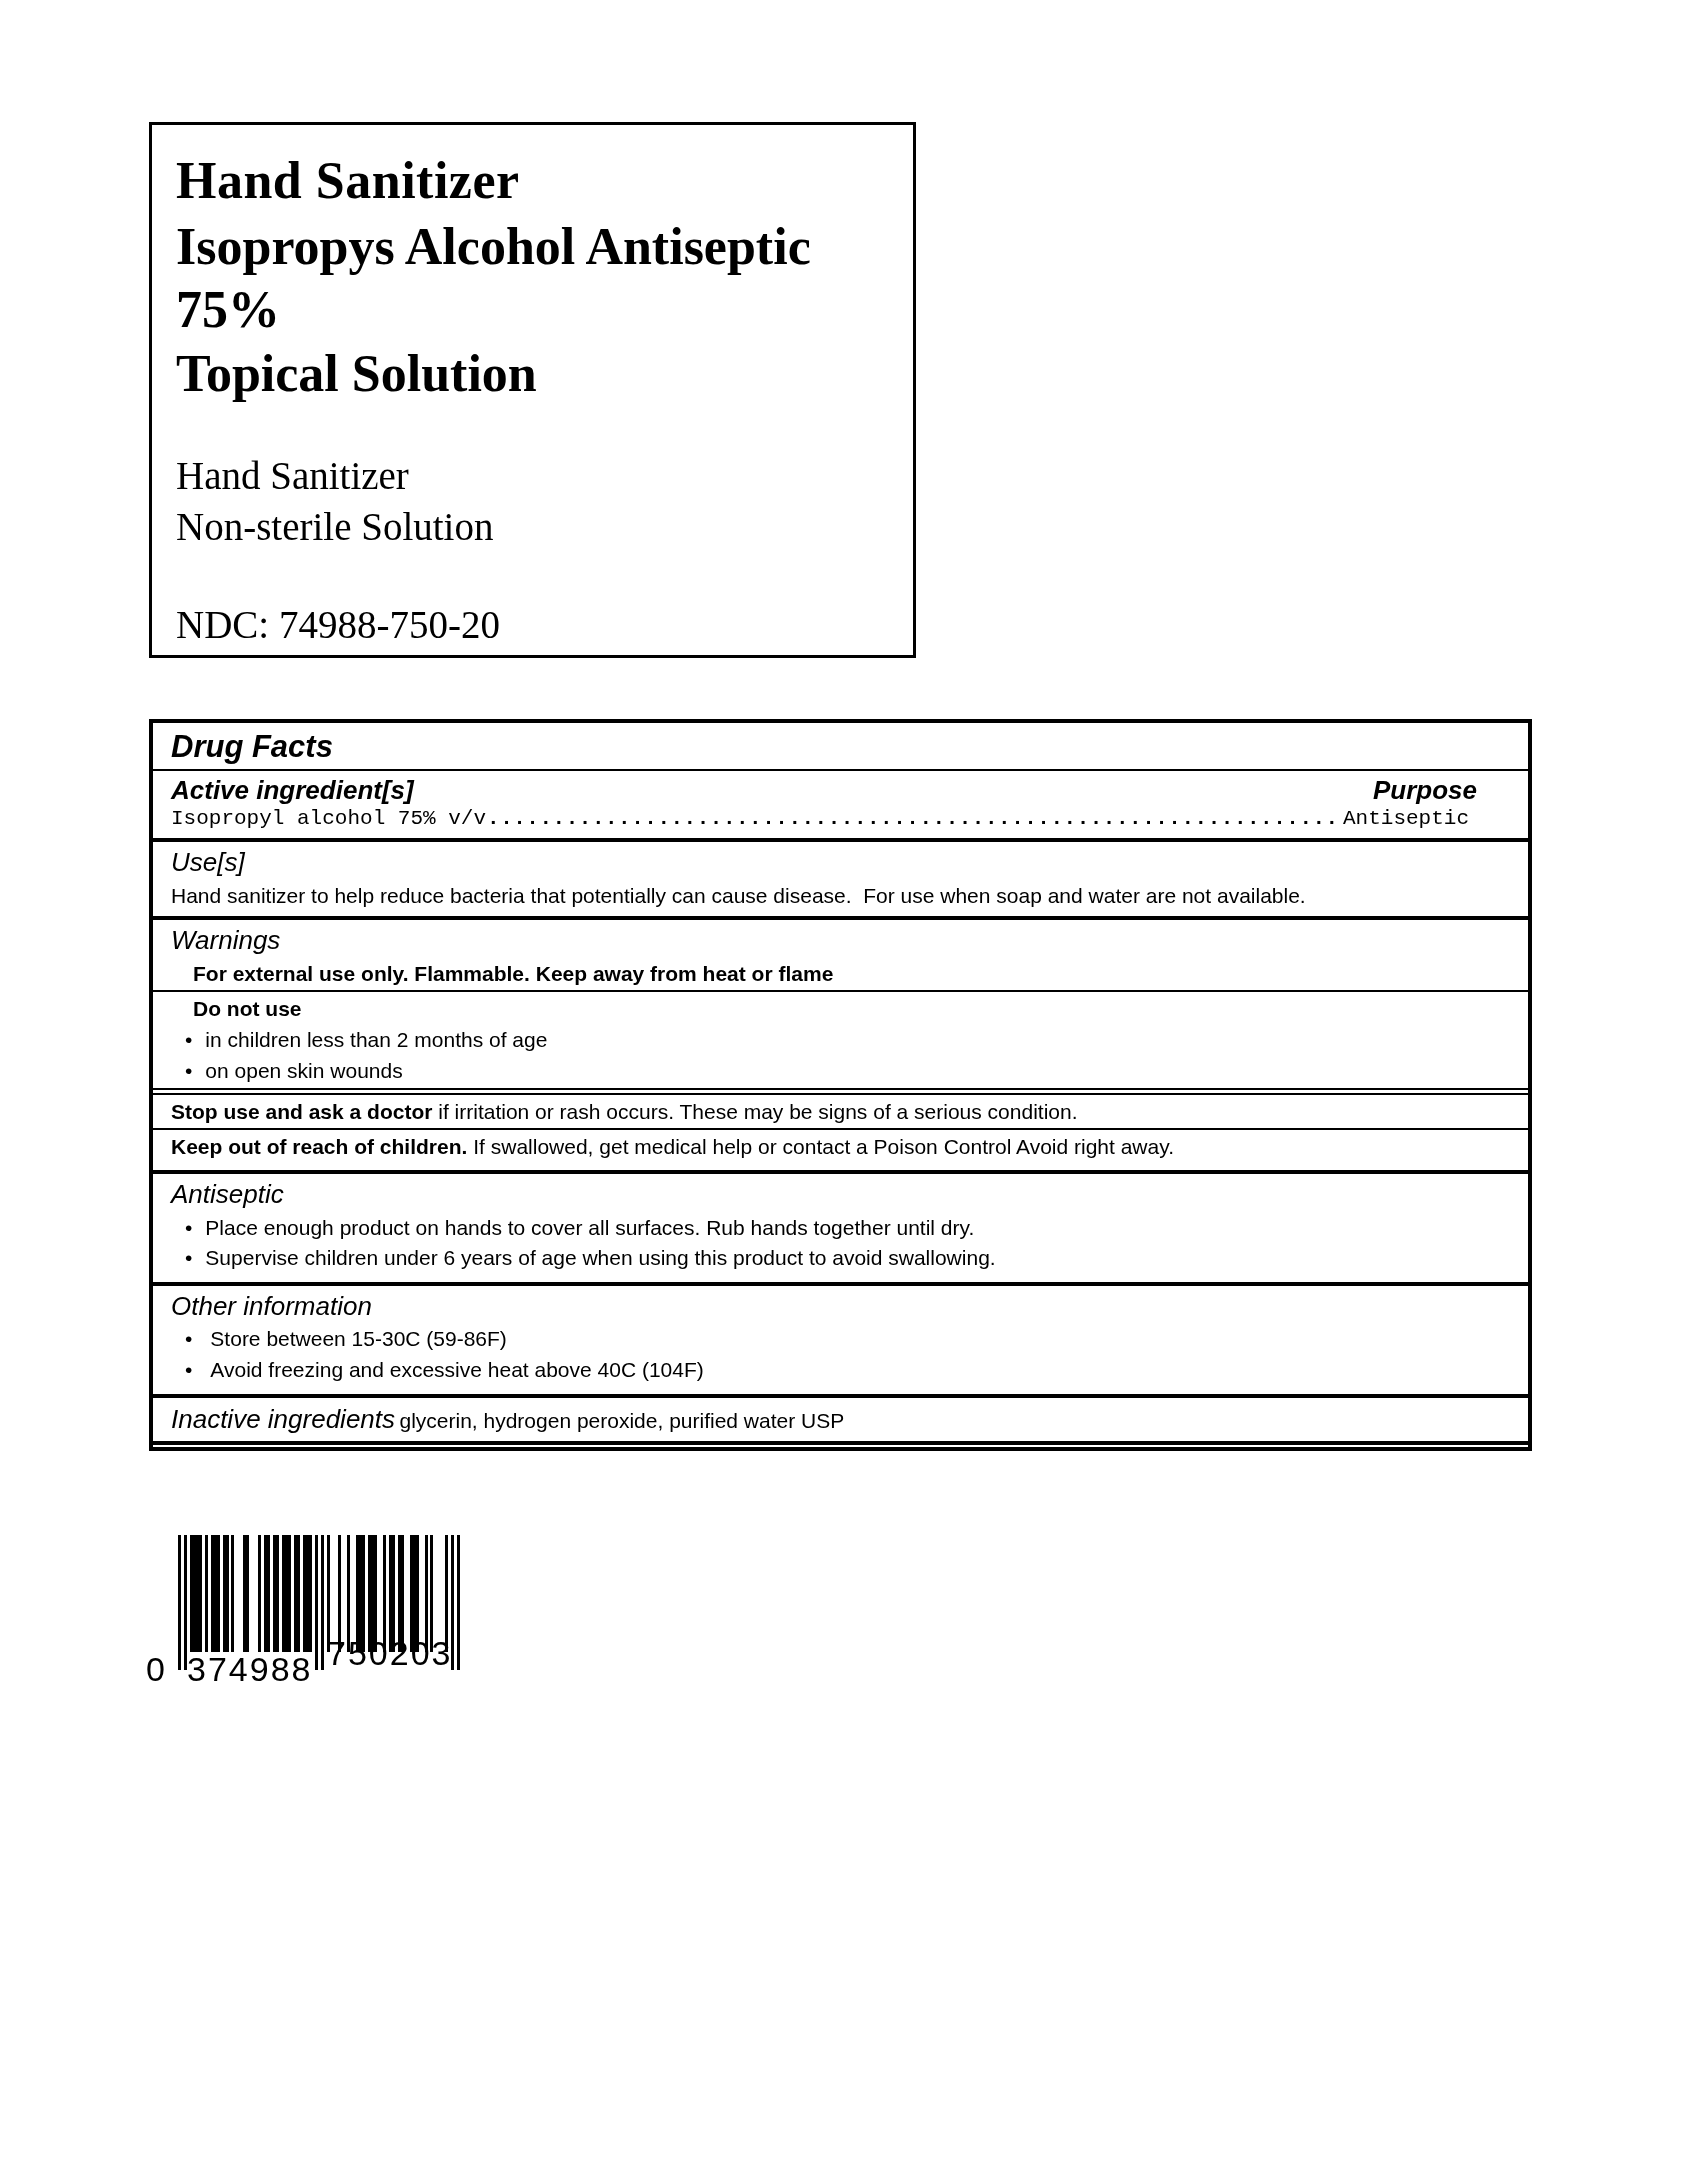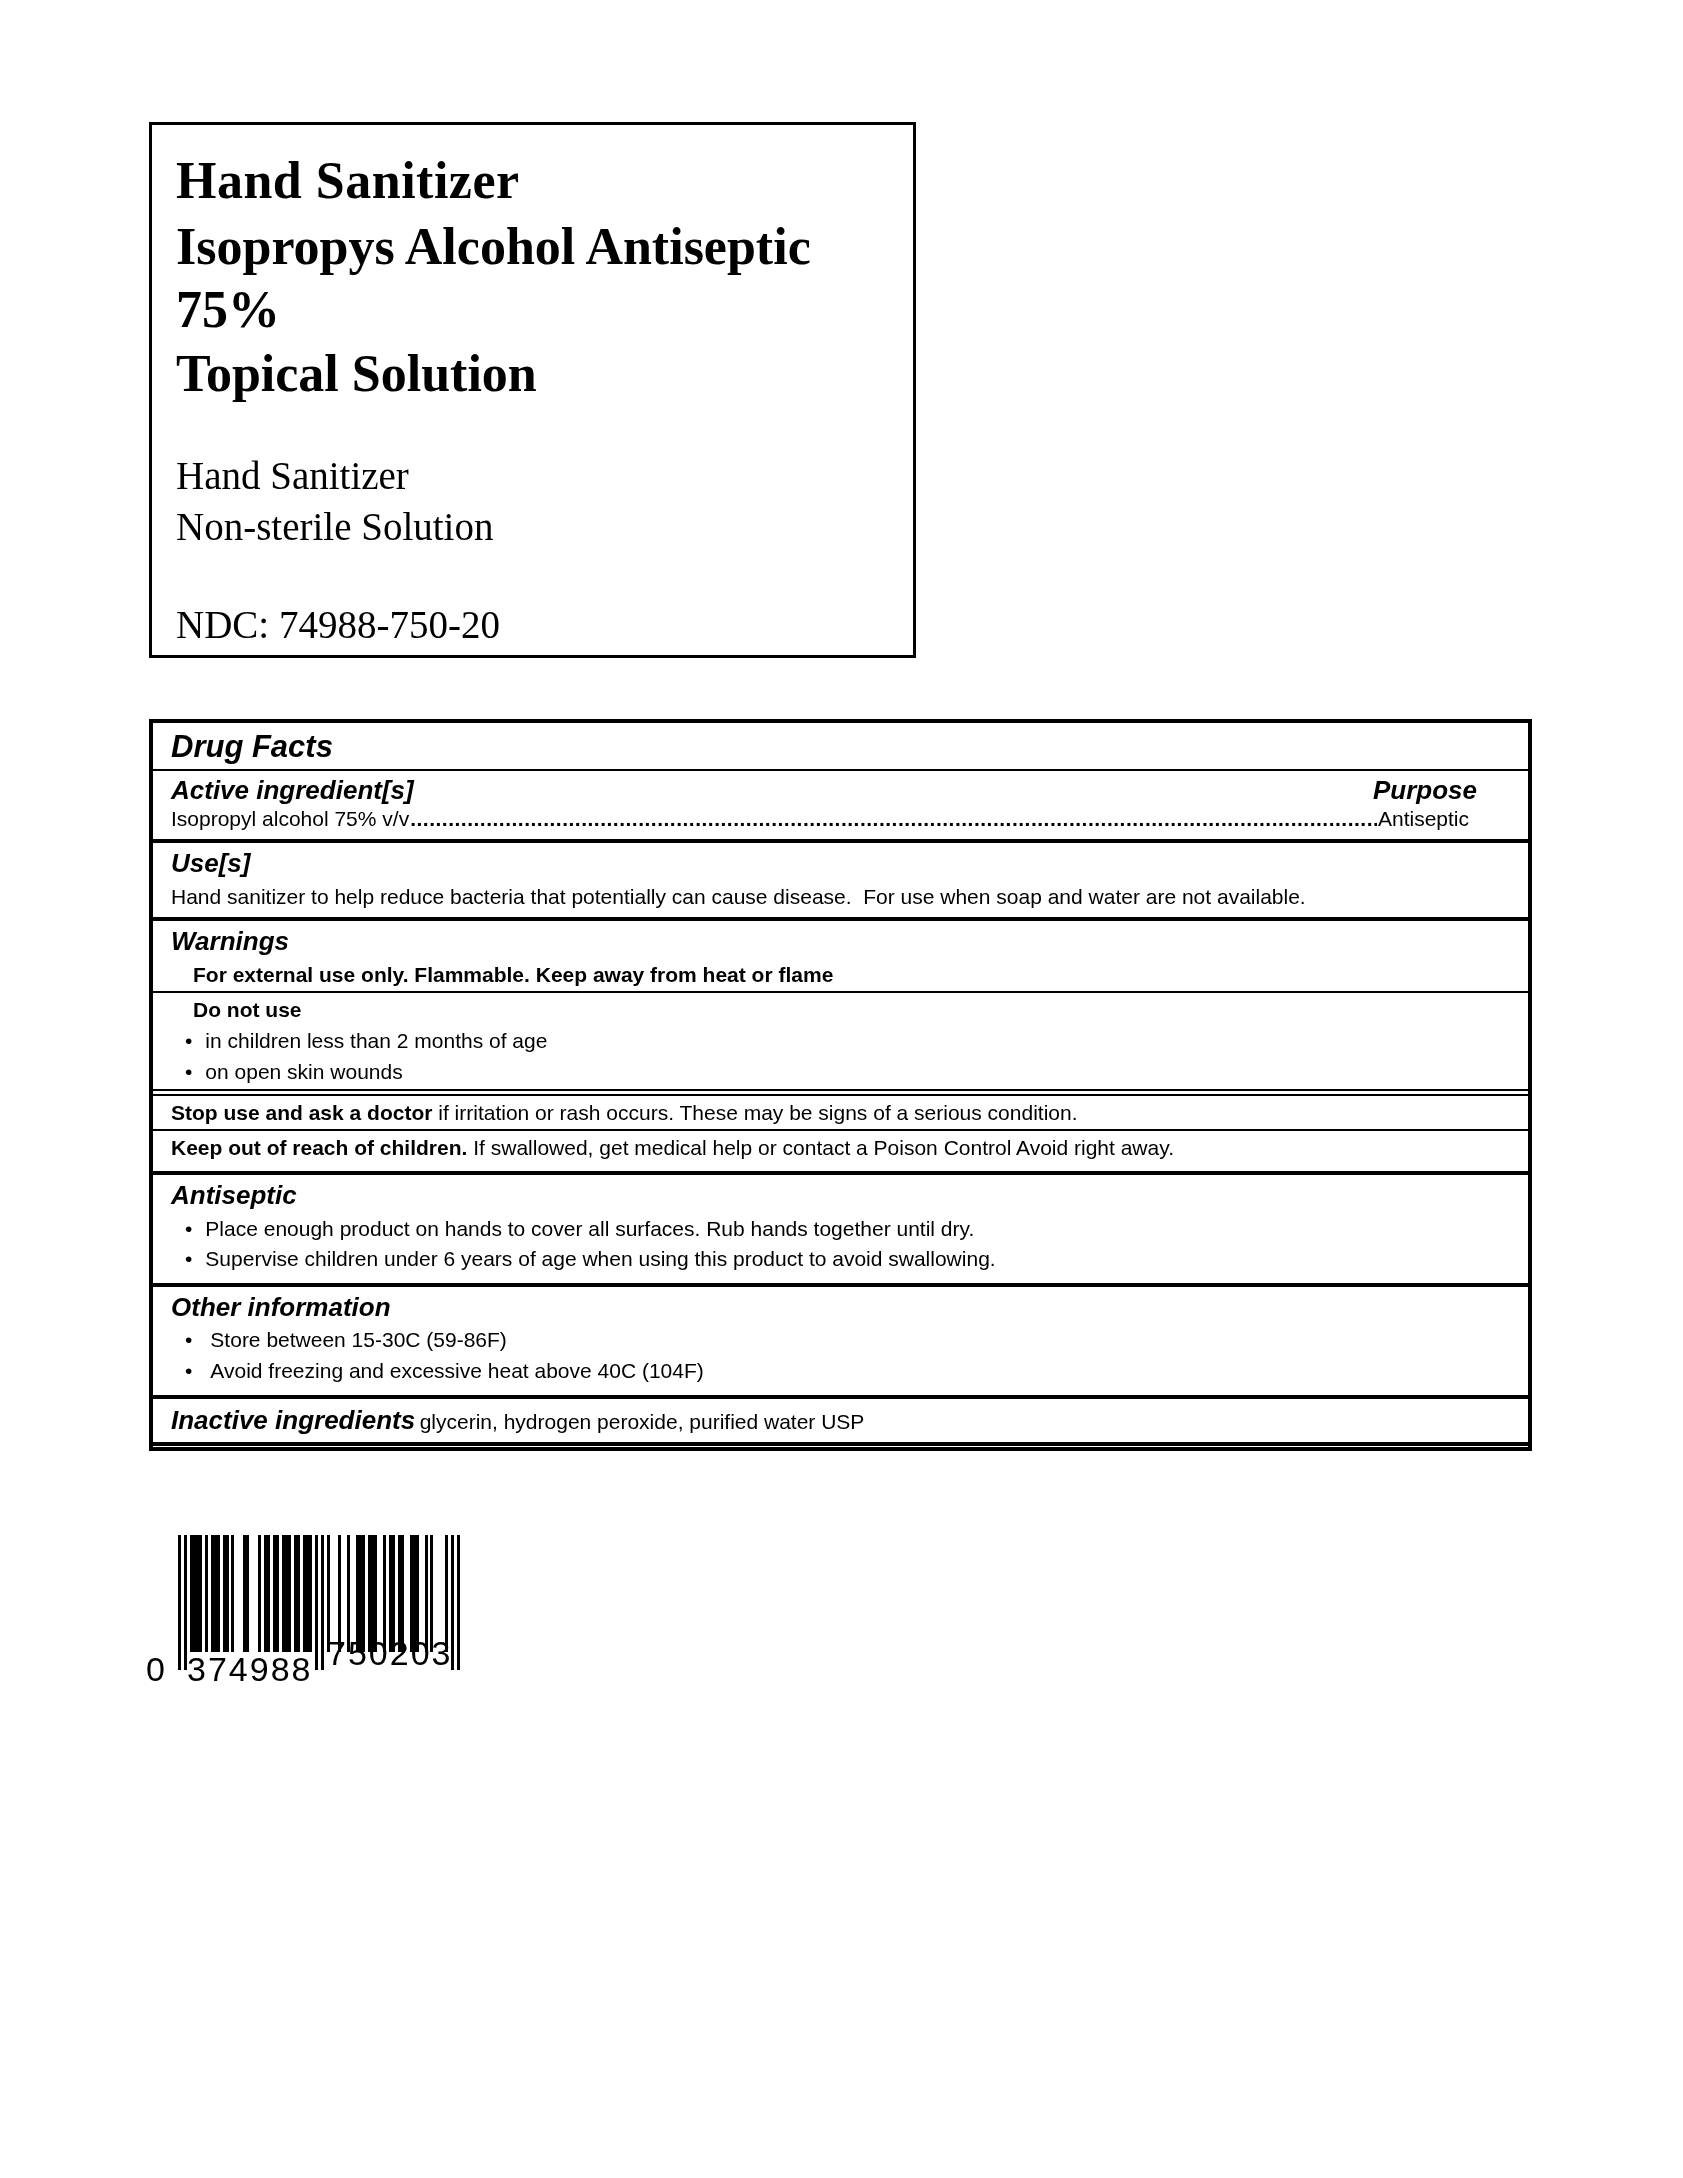--- a/index.html
+++ b/index.html
@@ -28,29 +28,29 @@
   }
   .df-title { font-size:31px; font-weight:bold; font-style:italic; padding:6px 18px 4px; }
   .hairline { border-top:2px solid #000; }
   .hairline.inset { margin:3px -18px; }
   .divider { border-top:4px solid #000; }
   .df-header-row {
     display:flex; justify-content:space-between; align-items:baseline;
     padding:4px 51px 0 18px; font-size:26px; font-weight:bold; font-style:italic;
   }
   .df-dotted-row {
-    display:flex; align-items:baseline; padding:1px 59px 8px 18px; font-size:21px;
+    display:flex; align-items:baseline; padding:1px 59px 8px 18px; font-size:21px;font-family:Liberation Mono, monospace;
   }
   .leader { flex:1; overflow:hidden; white-space:nowrap; margin:0 1px; }
   .leader::after {
     content:"......................................................................................................................................................................................................................................................................................";
     font-weight:bold; letter-spacing:0.5px;
   }
   .df-section { padding:4px 18px 7px; }
-  .df-heading { font-size:26px; font-weight:bold; font-style:italic; line-height:1.25; margin-bottom:3px; }
+  .df-heading { font-size:26px; font-weight:normal; font-style:italic; line-height:1.25; margin-bottom:3px; }
   .df-body { font-size:21px; line-height:1.32; }
   .df-line { margin:2px 0; }
   .bold { font-weight:bold;margin-left:22px; }
   .prewrap { white-space:pre-wrap; }
   .bullet-item { display:flex; padding-left:14px; margin:3px 0; font-size:21px; line-height:1.32; }
   .bullet-item::before { content:"\2022"; margin-right:13px; }
   .bullet-item.wide::before { margin-right:18px; }
   .inactive-row { padding:5px 18px 6px; }
   .df-heading.inline { display:inline; margin:0; }
   .df-body.inline { display:inline; }

